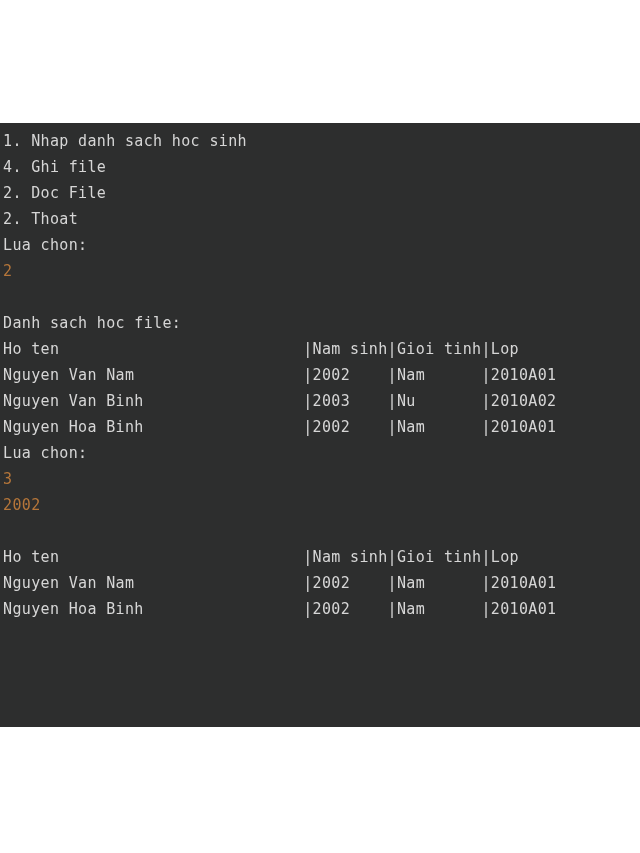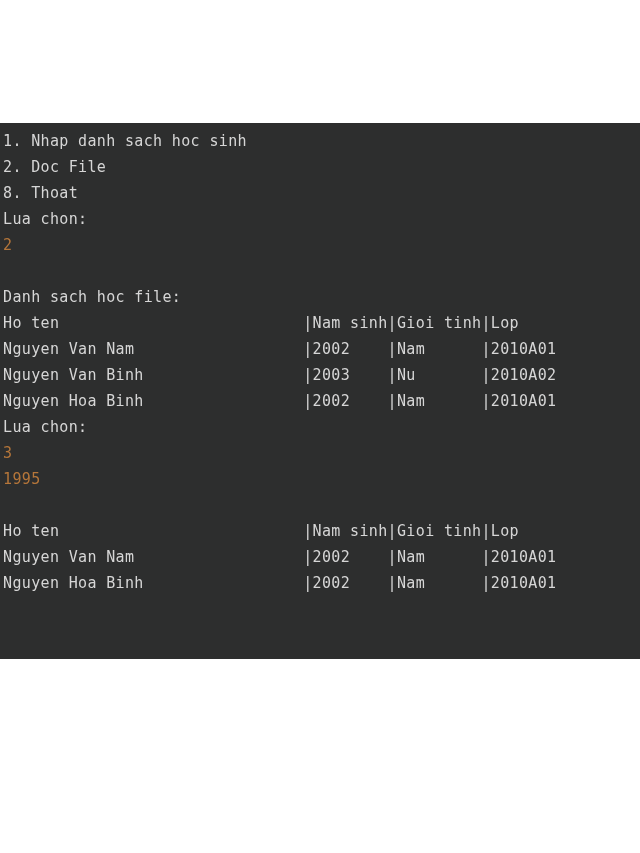--- a/index.html
+++ b/index.html
@@ -13,21 +13,21 @@
     width: 640px;
     height: 853px;
     background: #ffffff;
     overflow: hidden;
   }
   #console {
     position: absolute;
     left: 0;
     top: 123px;
     width: 640px;
-    height: 536px;
+    height: 604px;
     background: #2d2e2e;
     overflow: hidden;
     box-sizing: border-box;
     padding: 5px 0 7px 3px;
   }
   .line {
     font-family: "DejaVu Sans Mono", "Liberation Mono", monospace;
     font-size: 15px;
     line-height: 26px;
     height: 26px;
@@ -45,40 +45,41 @@
     display: block;
   }
 </style>
 </head>
 <body>
 
 <div id="page">
   <div id="console">
 
     <div class="line">1. Nhap danh sach hoc sinh</div>
+    <div class="line">4. Ghi file</div>
     <div class="line">2. Doc File</div>
-    <div class="line">8. Thoat</div>
+    <div class="line">2. Thoat</div>
 
     <div class="line">Lua chon:</div>
     <div class="line input-val">2</div>
 
     <div class="line blank"></div>
 
     <div class="line">Danh sach hoc file:</div>
 
     <div class="line"><span class="row">Ho ten                          |Nam sinh|Gioi tinh|Lop</span></div>
 
     <div class="line">Nguyen Van Nam                  |2002    |Nam      |2010A01</div>
     <div class="line">Nguyen Van Binh                 |2003    |Nu       |2010A02</div>
     <div class="line">Nguyen Hoa Binh                 |2002    |Nam      |2010A01</div>
 
     <div class="line">Lua chon:</div>
     <div class="line input-val">3</div>
 
-    <div class="line input-val">1995</div>
+    <div class="line input-val">2002</div>
 
     <div class="line blank"></div>
 
 
     <div class="line">Ho ten                          |Nam sinh|Gioi tinh|Lop</div>
 
     <div class="line">Nguyen Van Nam                  |2002    |Nam      |2010A01</div>
     <div class="line">Nguyen Hoa Binh                 |2002    |Nam      |2010A01</div>
 
   </div>

